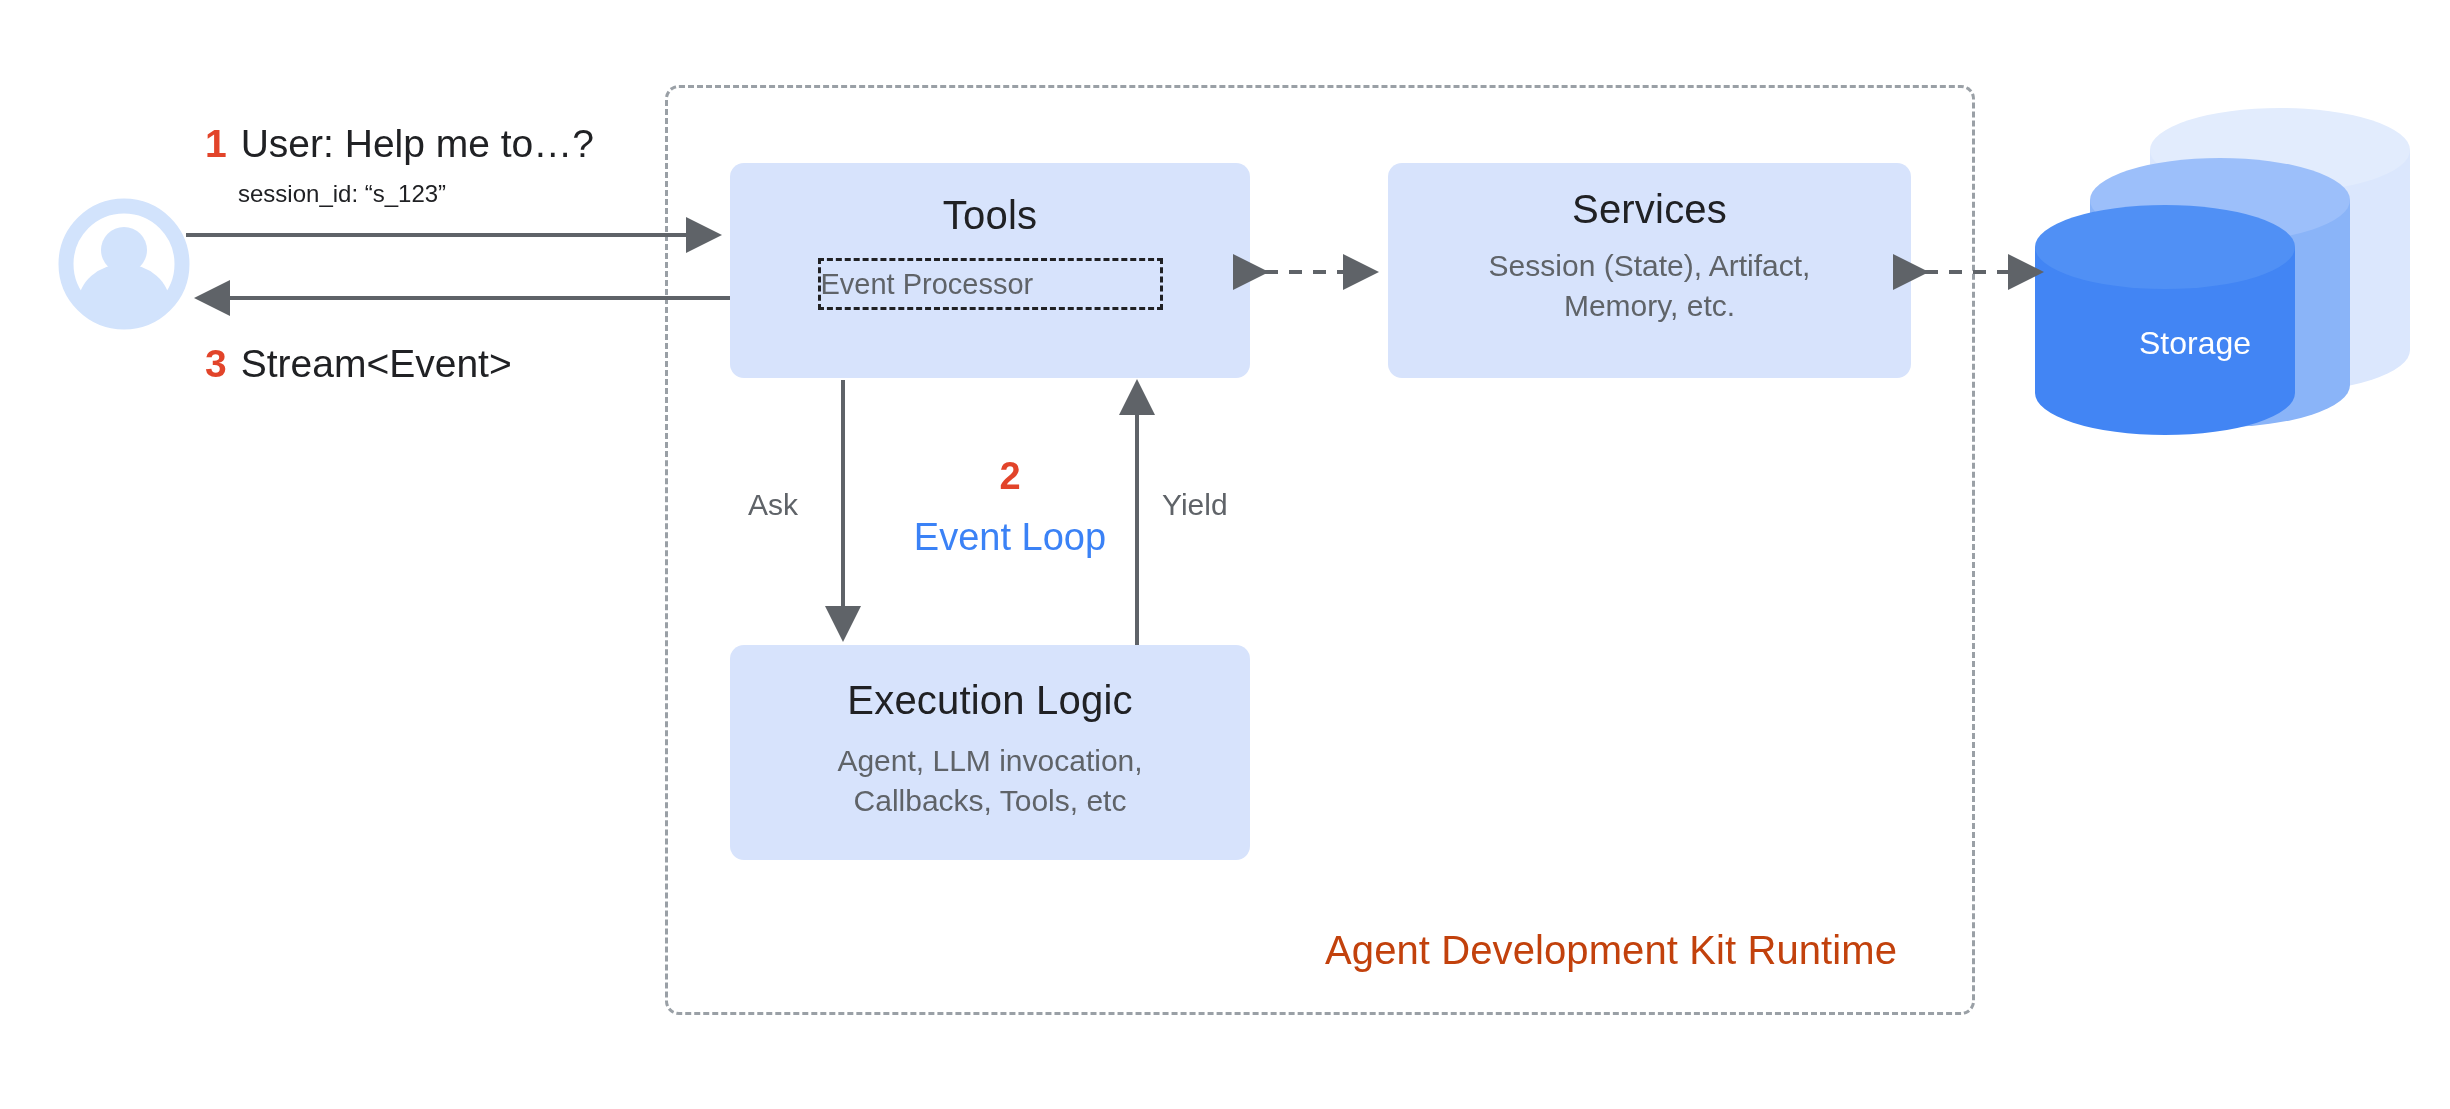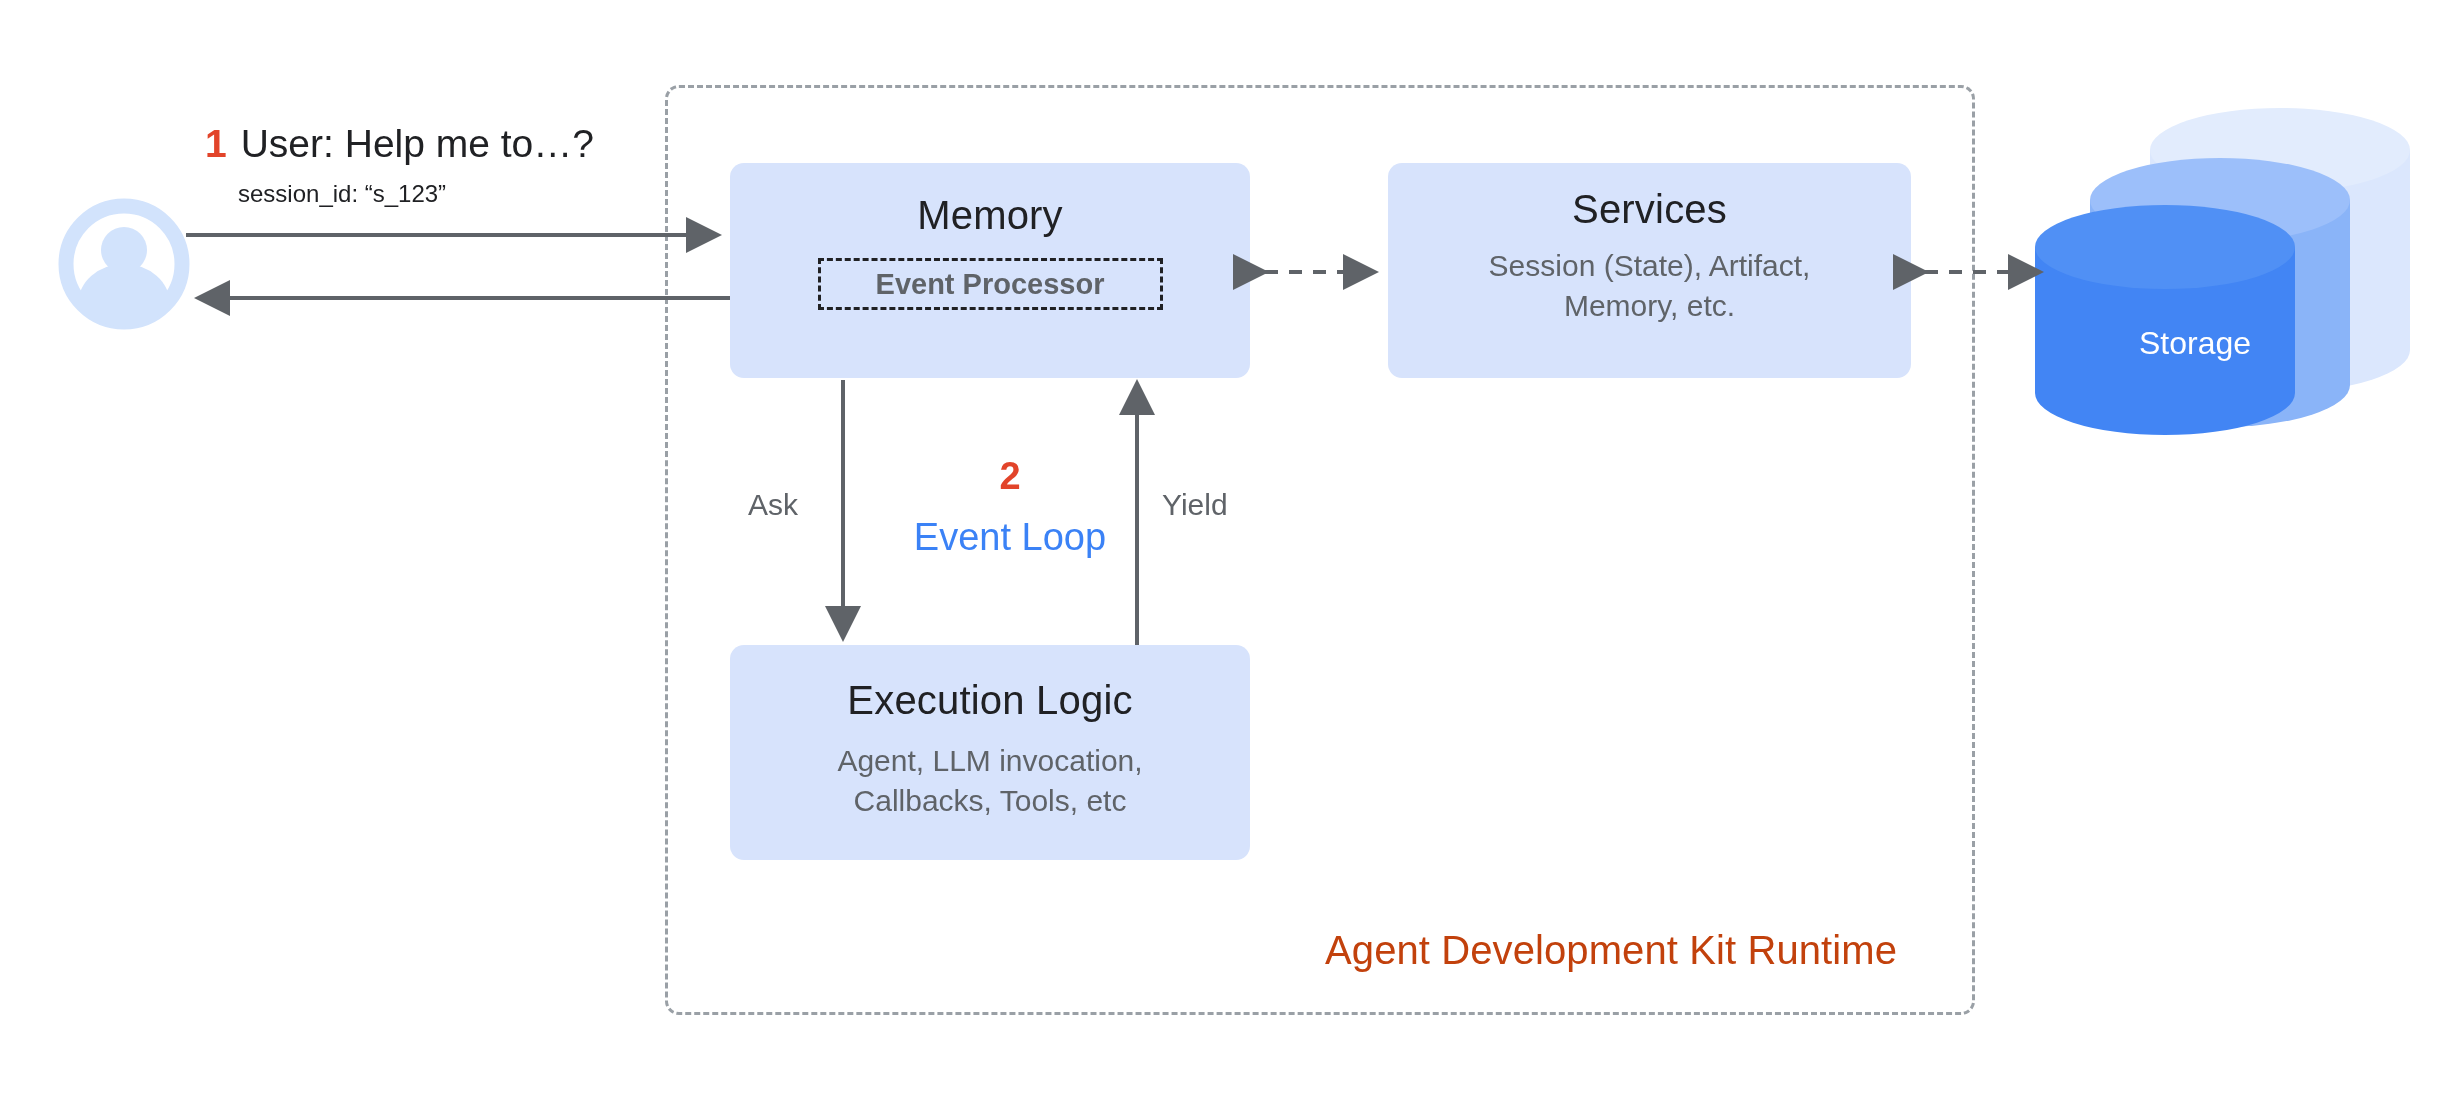--- a/index.html
+++ b/index.html
@@ -72,23 +72,21 @@
     height: 215px;
     padding-top: 30px;
   }
   #event-processor {
     margin-top: 20px;
     width: 345px;
     height: 52px;
     border: 3px dashed #202124;
     display: flex;
     align-items: center;
-    justify-content: center;
     box-sizing: border-box;
-    font-weight: bold;
   }
   #event-processor span {
     font-size: 29px;
     color: #5f6368;
     white-space: nowrap;
   }
 
   #services-box {
     left: 1388px;
     top: 163px;
@@ -228,23 +226,26 @@
       <circle cx="66" cy="52" r="23" fill="#d2e3fc"></circle>
       <path d="M 20 106 A 46 40 0 0 1 112 106 A 58 58 0 0 1 20 106 Z" fill="#d2e3fc"></path>
     </svg>
   </div>
 
   <div id="label-1">
     <span class="num">1</span><span>User: Help me to…?</span>
   </div>
   <div id="session-id">session_id: “s_123”</div>
 
+  <div id="label-3">
+    <span class="num">3</span><span>Stream&lt;Event&gt;</span>
+  </div>
 
   <div id="runner-box" class="node">
-    <div class="node-title">Memory</div>
+    <div class="node-title">Tools</div>
     <div id="event-processor">
       <span>Event Processor</span>
     </div>
   </div>
 
   <div id="services-box" class="node">
     <div class="node-title">Services</div>
     <div class="node-sub">Session (State), Artifact,
 Memory, etc.</div>
   </div>

